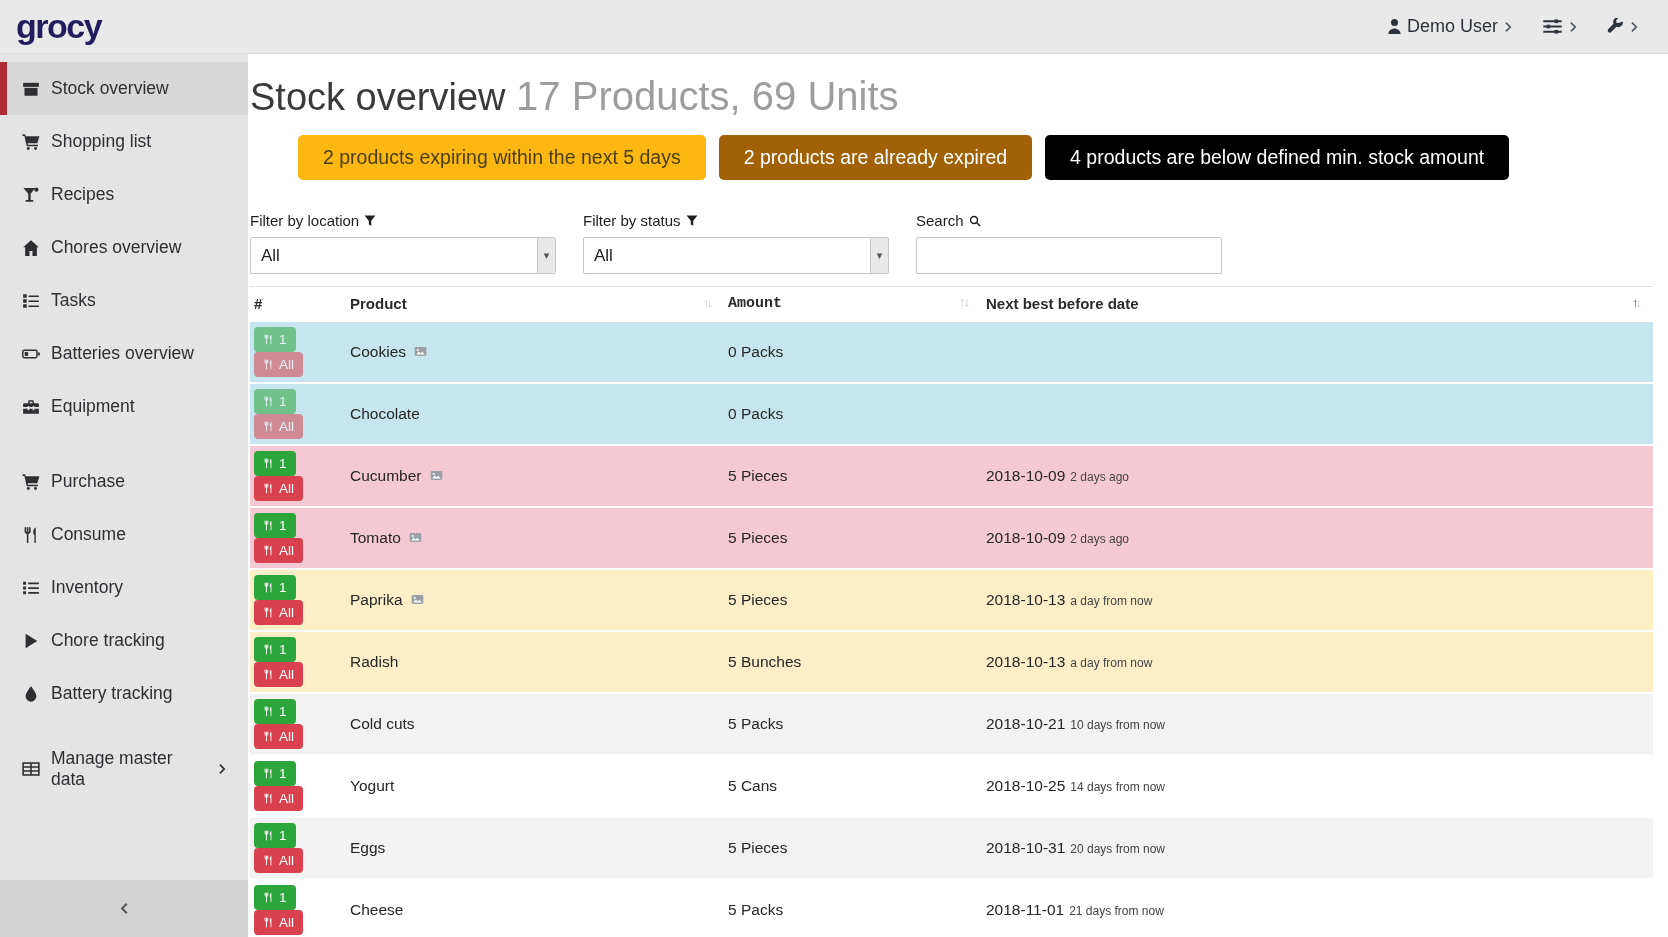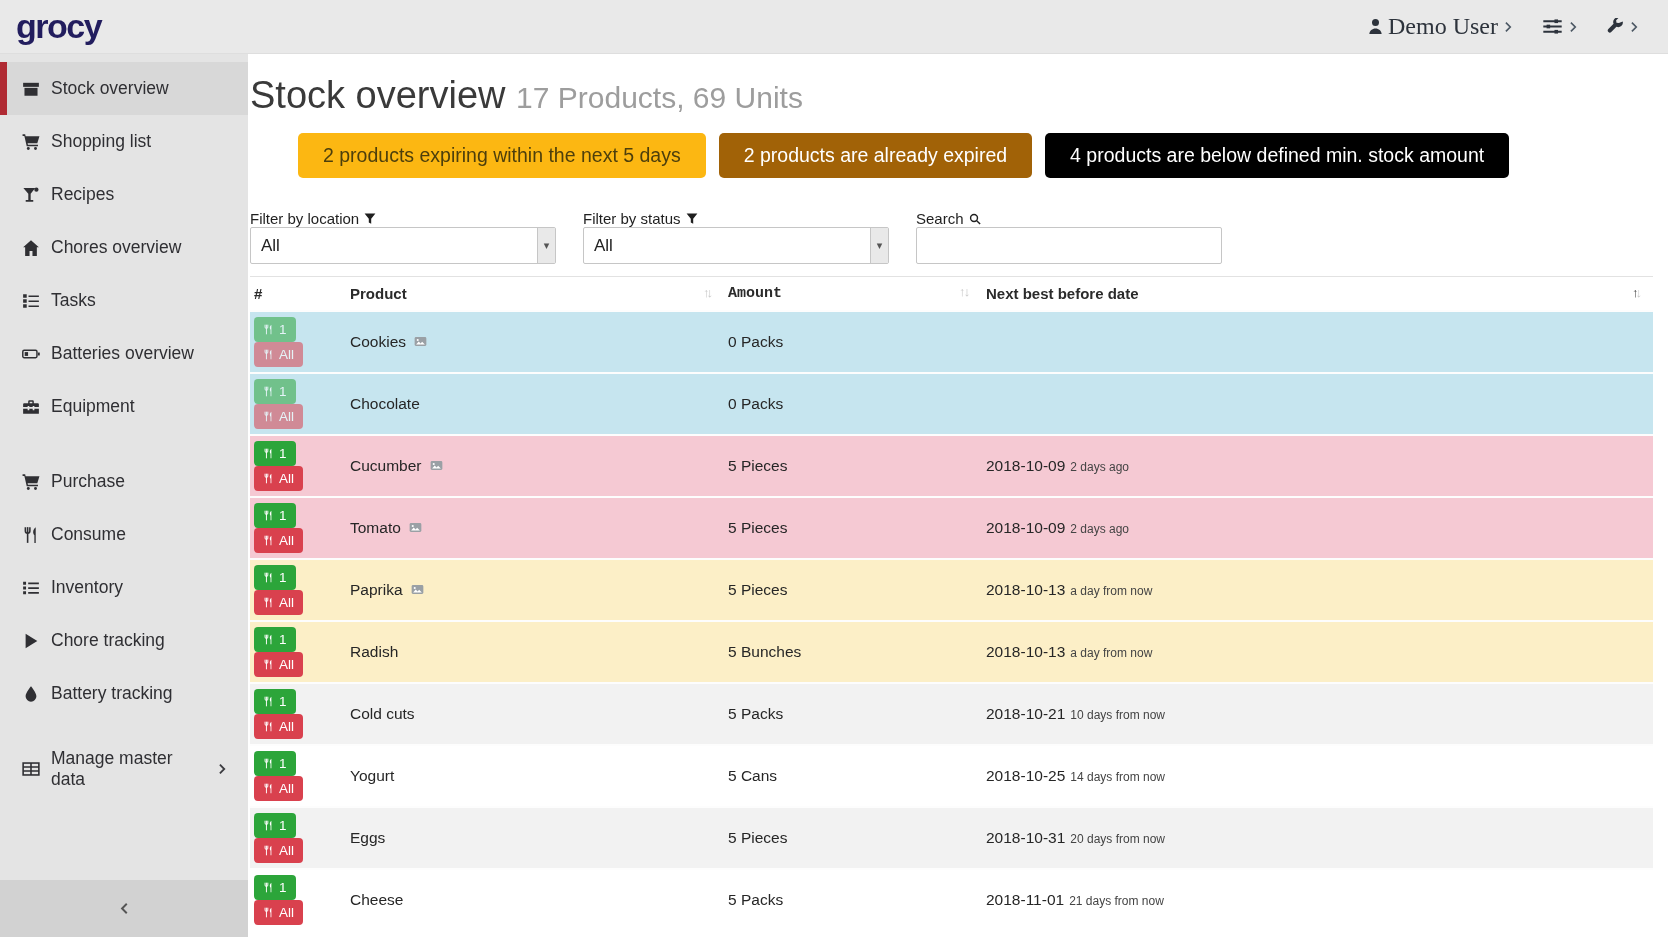--- a/index.html
+++ b/index.html
@@ -11,21 +11,21 @@
   }
   
   .top-header {
     position:fixed; top:0; left:0; width:1668px; height:54px;
     background:#e9e9e9; border-bottom:1px solid #dedede;
     display:flex; align-items:center; justify-content:space-between;
     padding:0 28px 0 16px; z-index:20;
   }
   .logo { font-size:34px; font-weight:bold; color:#221d5e; letter-spacing:-1.5px; cursor:pointer; }
   .header-right { display:flex; align-items:center; gap:28px; color:#2d333c; }
-  .menu-group { display:flex; align-items:center; gap:4px; font-size:24px; cursor:pointer;font-family:Liberation Serif, serif; }
+  .menu-group { display:flex; align-items:center; gap:4px; font-size:18px; cursor:pointer; }
   .icon { display:inline-flex; align-items:center; justify-content:center; }
   .icon svg { display:block; }
   .hicon svg { width:17px; height:17px; }
   .hicon.big svg { width:21px; height:21px; }
   .chev { color:#4c5864; }
   .chev svg { width:12px; height:12px; }
   
   .sidebar {
     position:fixed; top:54px; left:0; bottom:0; width:248px;
     background:#e4e4e4; z-index:10; padding-top:8px;
@@ -42,33 +42,33 @@
   .side-chev svg { width:12px; height:12px; }
   .collapse-strip {
     position:absolute; bottom:0; left:0; right:0; height:57px;
     background:#d2d2d2; display:flex; align-items:center; justify-content:center; cursor:pointer;
     color:#555;
   }
   .collapse-strip svg { width:13px; height:13px; }
   
   .main { margin:54px 0 0 248px; padding:8px 15px 0 2px; }
   h1 { margin:12px 0 16px 0; font-size:38px; font-weight:400; color:#3a3a3a; }
-  h1 .subtitle { font-size:30px; color:#9d9d9d; }
+  h1 .subtitle { font-size:40px; color:#9d9d9d; }
   .alerts { display:flex; gap:13px; margin:0 0 32px 0; }
   .alert-btn {
     border:none; border-radius:5px; font-size:19.5px; padding:11px 25px;
     cursor:pointer; font-family:inherit; white-space:nowrap;
   }
   .alert-warning { background:#fcb712; color:#4d3f0c;margin-left:48px; }
   .alert-danger  { background:#a16207; color:#ffffff; }
   .alert-info    { background:#000000; color:#ffffff; }
   
   .filters { display:flex; margin-bottom:4px; }
   .filter-block { width:306px; margin-right:27px; }
-  .filter-label { font-size:15px; color:#1f1f1f; display:flex; align-items:center; gap:5px; }
+  .filter-label { font-size:15px; color:#1f1f1f; display:flex; align-items:center; gap:5px; margin-bottom:8px; }
   .filter-label svg { width:12px; height:12px; }
   .select-wrap { position:relative; }
   select {
     width:100%; height:37px; font-size:17px; padding:0 26px 0 10px;
     border:1px solid #c6c6c6; border-radius:2px; background:#fff;
     appearance:none; -webkit-appearance:none; -moz-appearance:none;
     font-family:inherit; color:#222;
   }
   .select-wrap::after {
     content:"\25BE"; position:absolute; top:1px; right:1px; bottom:1px; width:17px;

